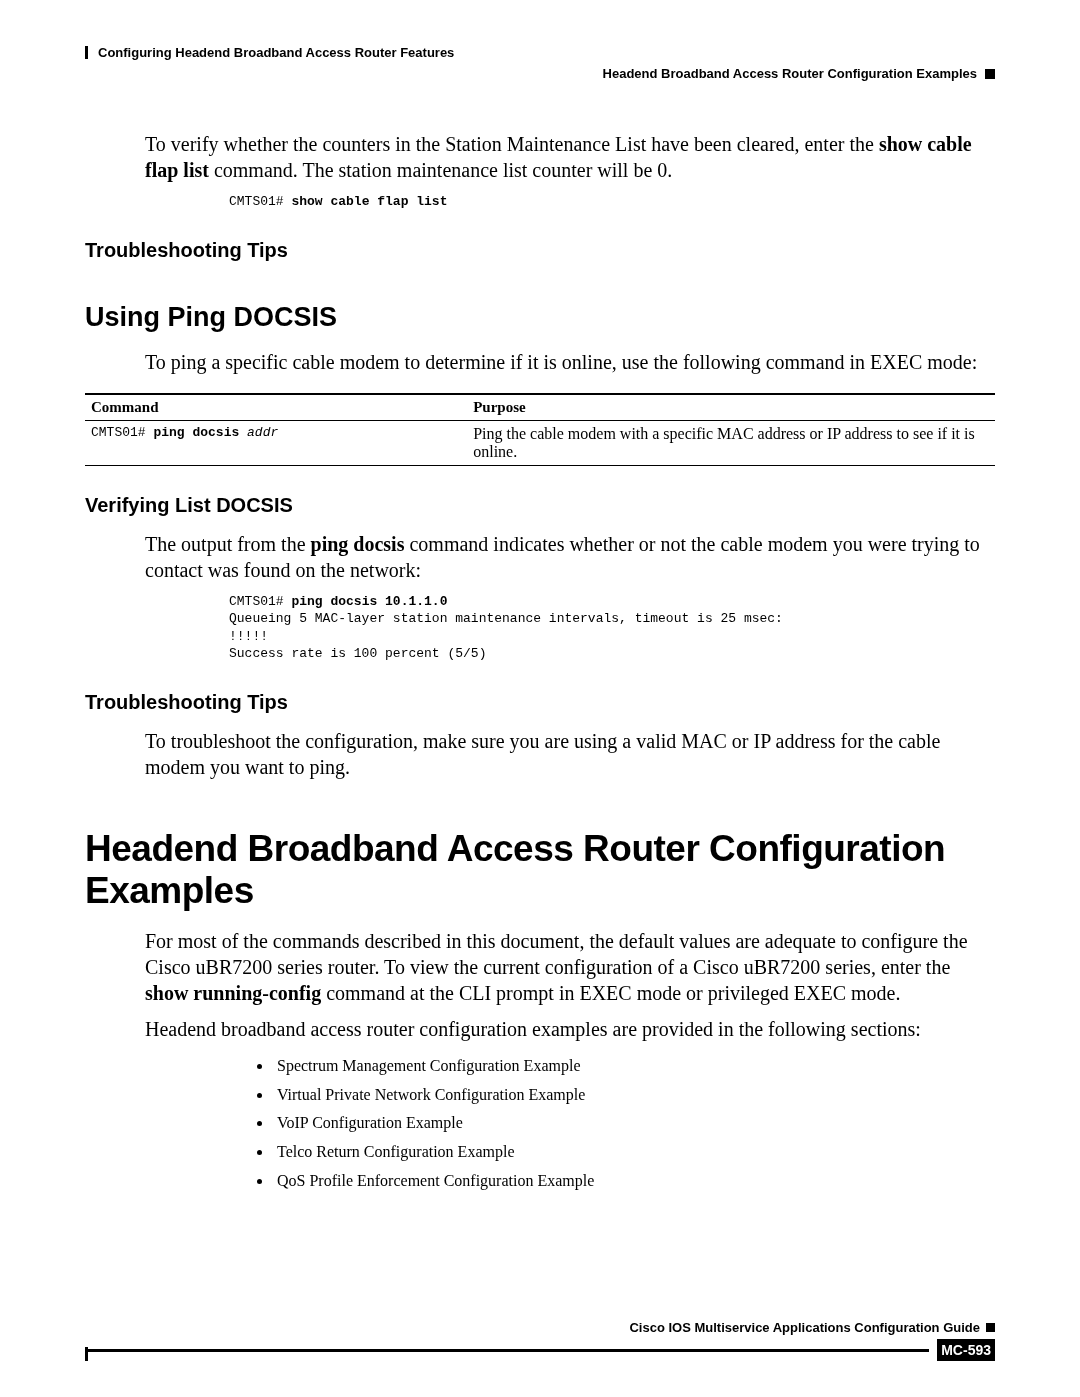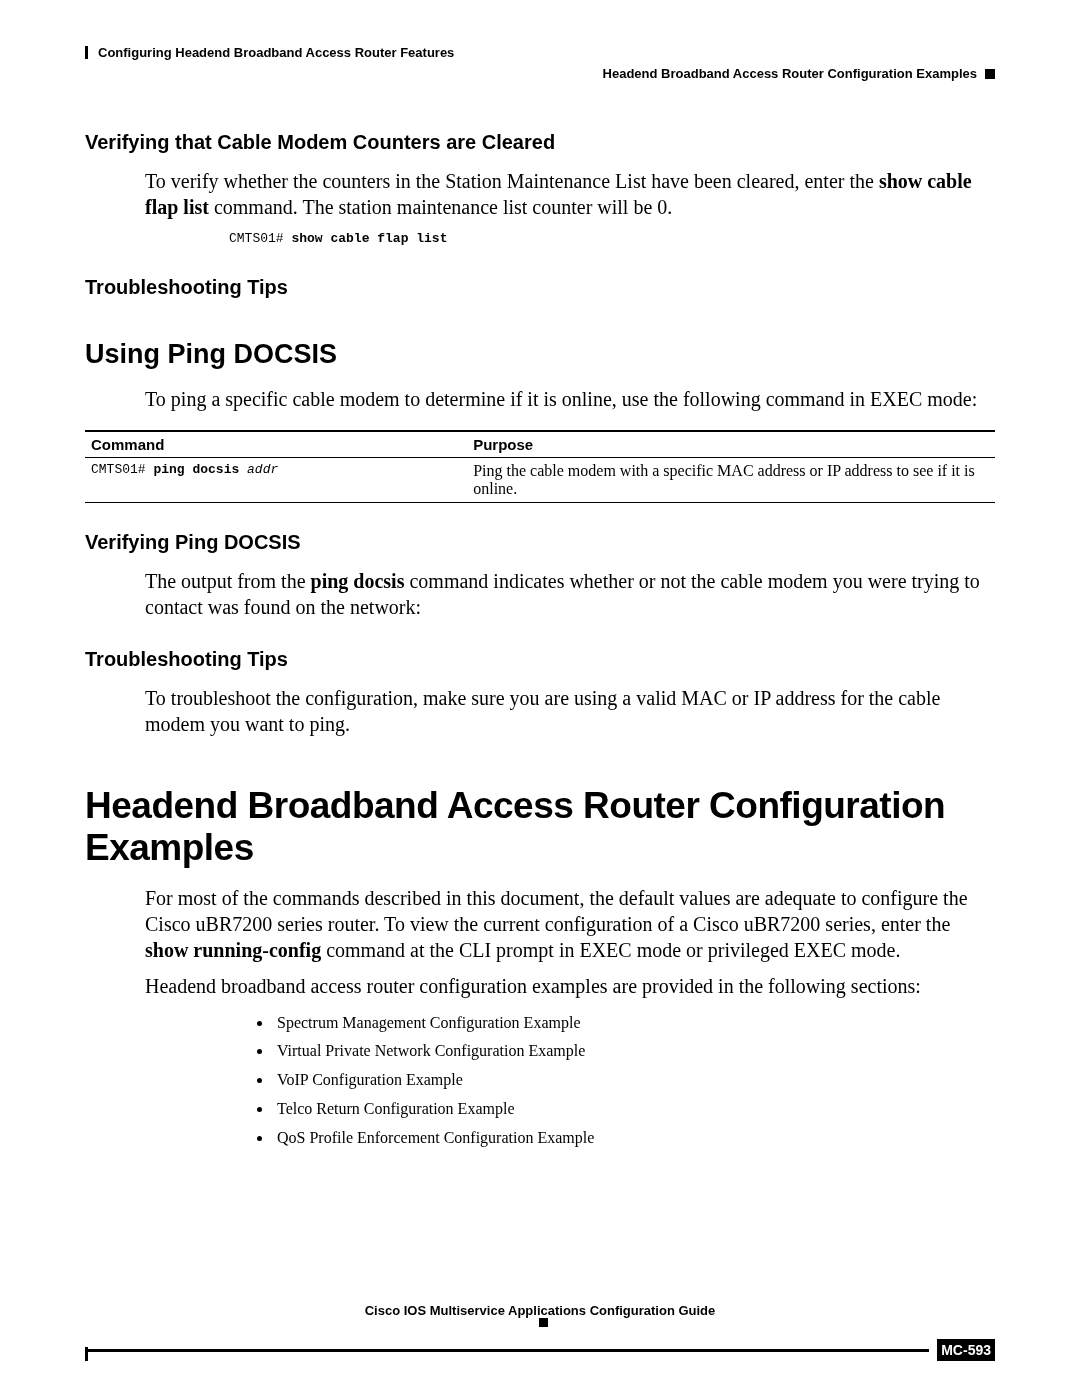--- a/index.html
+++ b/index.html
@@ -84,21 +84,21 @@
   }
   .code-block .bold { font-weight: bold; }
   table.cmd-table {
     width: 100%;
     border-collapse: collapse;
     margin-top: 18px;
     margin-bottom: 24px;
     font-size: 16px;
   }
   table.cmd-table th {
-    font-family: Liberation Sans, sans-serif;
+    font-family: Liberation Serif, serif;
     font-weight: bold;
     font-size: 15px;
     text-align: left;
     border-top: 2px solid #000;
     border-bottom: 1px solid #000;
     padding: 4px 6px;
   }
   table.cmd-table td {
     border-bottom: 1px solid #000;
     padding: 4px 6px;
@@ -123,22 +123,21 @@
     bottom: 36px;
     width: 910px;
   }
   .footer-line {
     display: flex;
     justify-content: flex-end;
     align-items: center;
     font-family: Arial, Helvetica, sans-serif;
     font-weight: bold;
     font-size: 13px;
-    margin-bottom: 12px;
-    flex-direction: column;
+    margin-bottom: 4px;
   }
   .footer-line .sq {
     width: 9px; height: 9px; background:#000; margin-left: 6px;
   }
   .footer-bottom {
     display: flex;
     justify-content: flex-end;
     align-items: center;
   }
   .footer-bottom .rule {
@@ -174,21 +173,20 @@
     <div class="header-top">
       <span class="bar"></span>
       <span>Configuring Headend Broadband Access Router Features</span>
     </div>
     <div class="header-sub">
       <span>Headend Broadband Access Router Configuration Examples</span>
       <span class="sq"></span>
     </div>
   </div>
 
-  <div class="h3">Verifying that Cable Modem Counters are Cleared</div>
   <p class="body-text">
     <span>To verify whether the counters in the Station Maintenance List have been cleared, enter the </span><span class="bold-inline">show cable flap list</span><span> command. The station maintenance list counter will be 0.</span>
   </p>
   <div class="code-block"><span>CMTS01# </span><span class="bold">show cable flap list</span></div>
 
   <div class="h3">Troubleshooting Tips</div>
 
   <div class="h2">Using Ping DOCSIS</div>
   <p class="body-text">To ping a specific cable modem to determine if it is online, use the following command in EXEC mode:</p>
 
@@ -200,24 +198,28 @@
       </tr>
     </thead>
     <tbody>
       <tr>
         <td class="cmd"><span>CMTS01# </span><span class="b">ping docsis</span><span class="i"> addr</span></td>
         <td>Ping the cable modem with a specific MAC address or IP address to see if it is online.</td>
       </tr>
     </tbody>
   </table>
 
-  <div class="h3">Verifying Ping DOCSIS</div>
+  <div class="h3">Verifying List DOCSIS</div>
   <p class="body-text">
     <span>The output from the </span><span class="bold-inline">ping docsis</span><span> command indicates whether or not the cable modem you were trying to contact was found on the network:</span>
   </p>
+  <div class="code-block"><span>CMTS01# </span><span class="bold">ping docsis 10.1.1.0</span>
+<span>Queueing 5 MAC-layer station maintenance intervals, timeout is 25 msec:
+!!!!!
+Success rate is 100 percent (5/5)</span></div>
 
   <div class="h3">Troubleshooting Tips</div>
   <p class="body-text">To troubleshoot the configuration, make sure you are using a valid MAC or IP address for the cable modem you want to ping.</p>
 
   <div class="h1">Headend Broadband Access Router Configuration Examples</div>
   <p class="body-text">
     <span>For most of the commands described in this document, the default values are adequate to configure the Cisco uBR7200 series router. To view the current configuration of a Cisco uBR7200 series, enter the </span><span class="bold-inline">show running-config</span><span> command at the CLI prompt in EXEC mode or privileged EXEC mode.</span>
   </p>
   <p class="body-text">Headend broadband access router configuration examples are provided in the following sections:</p>
   <ul class="examples">

